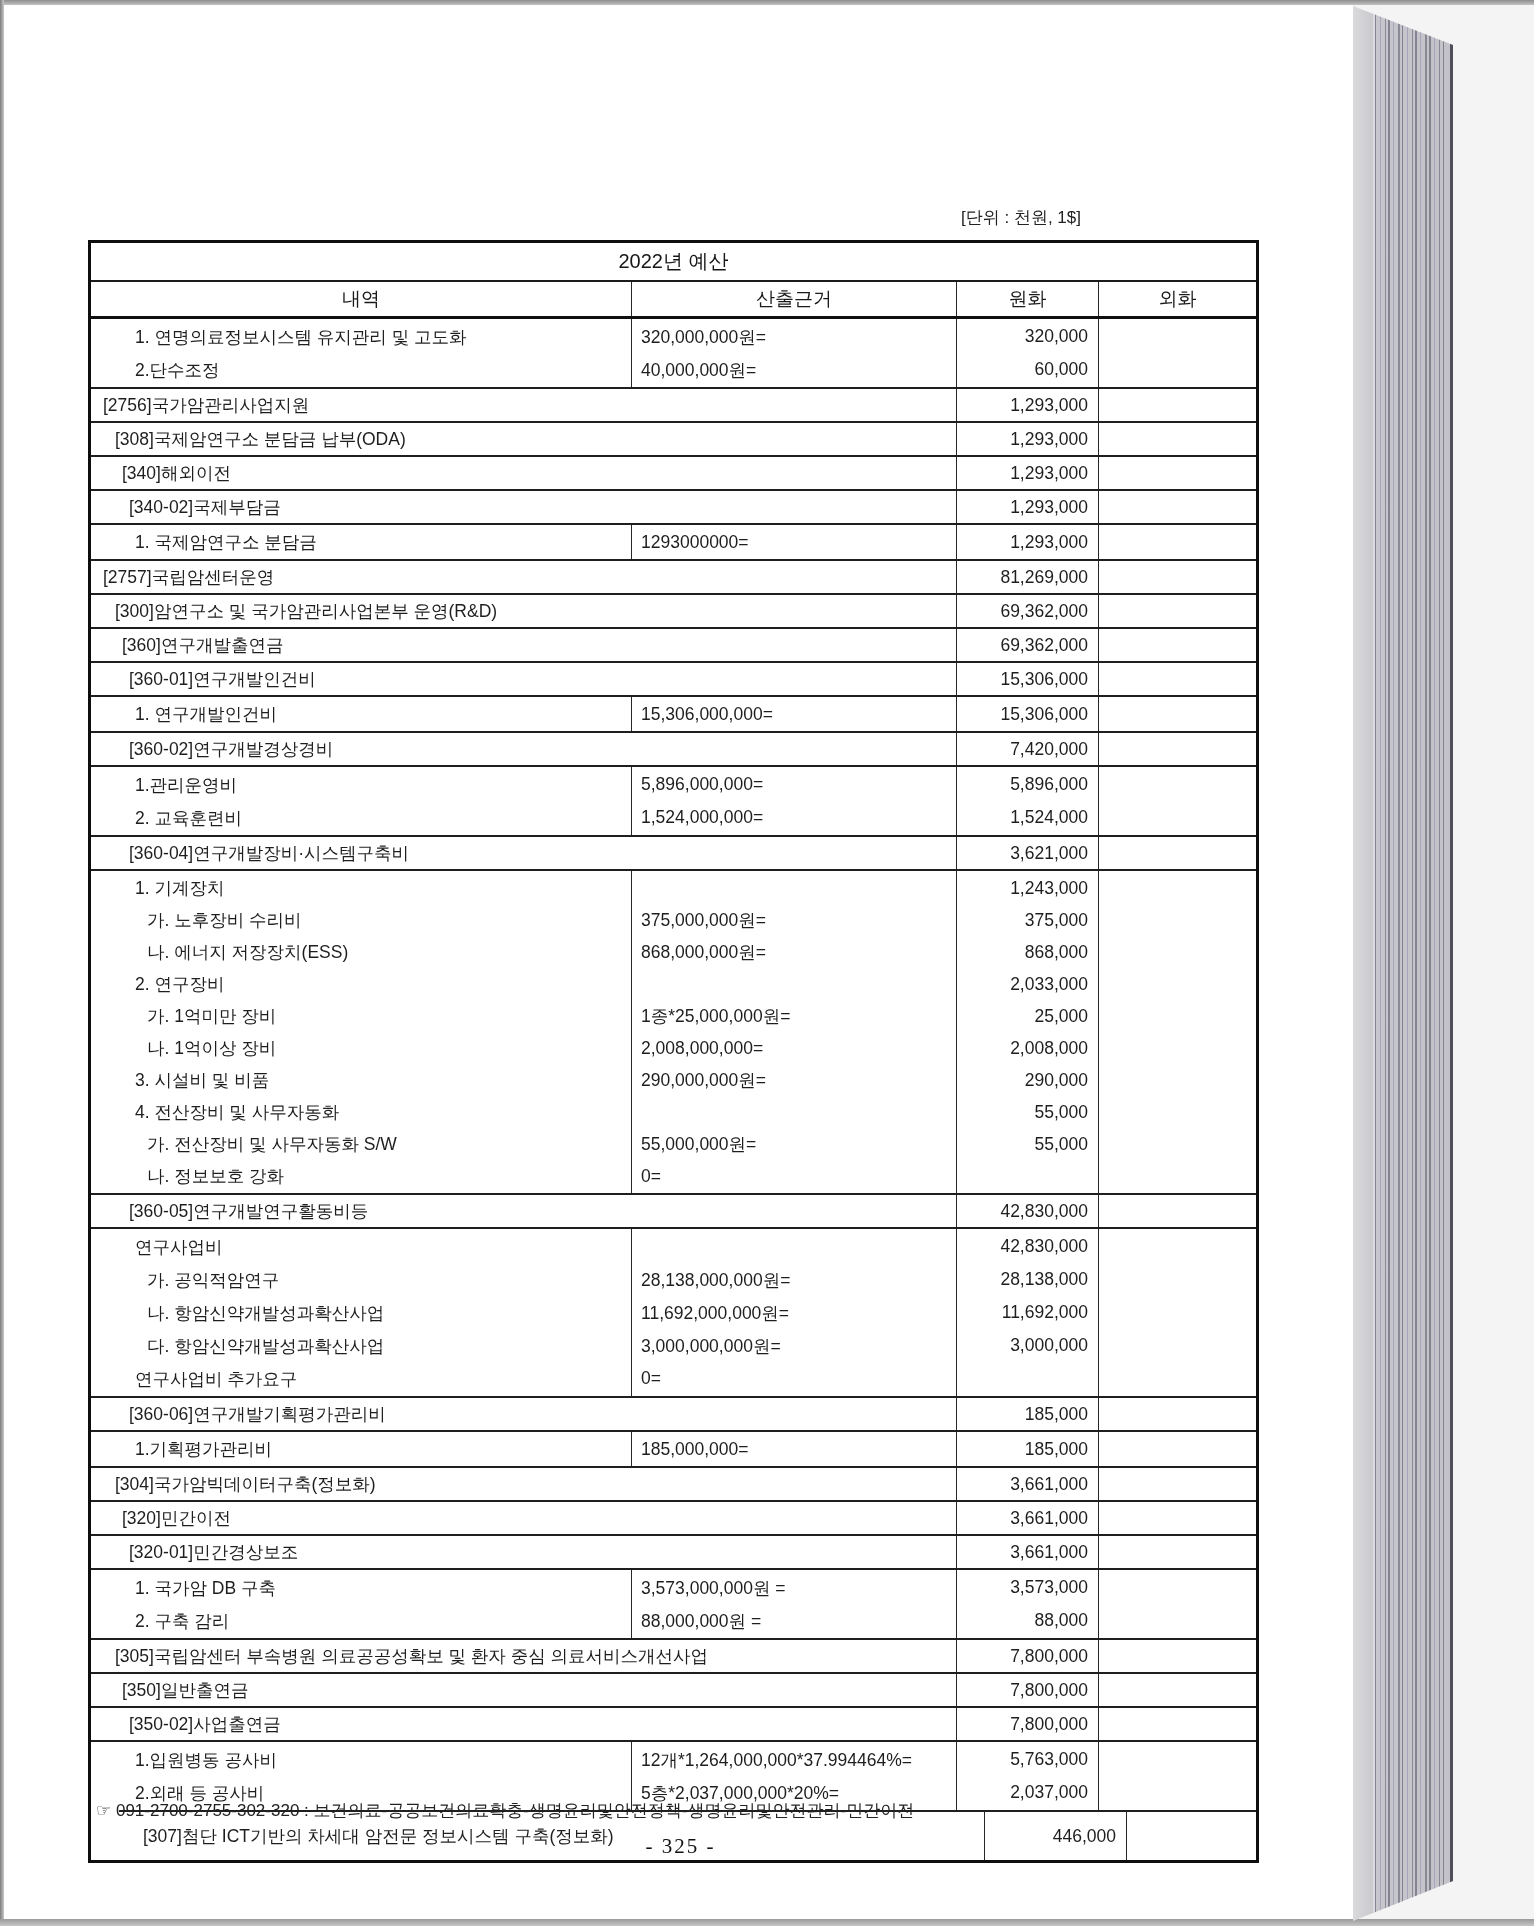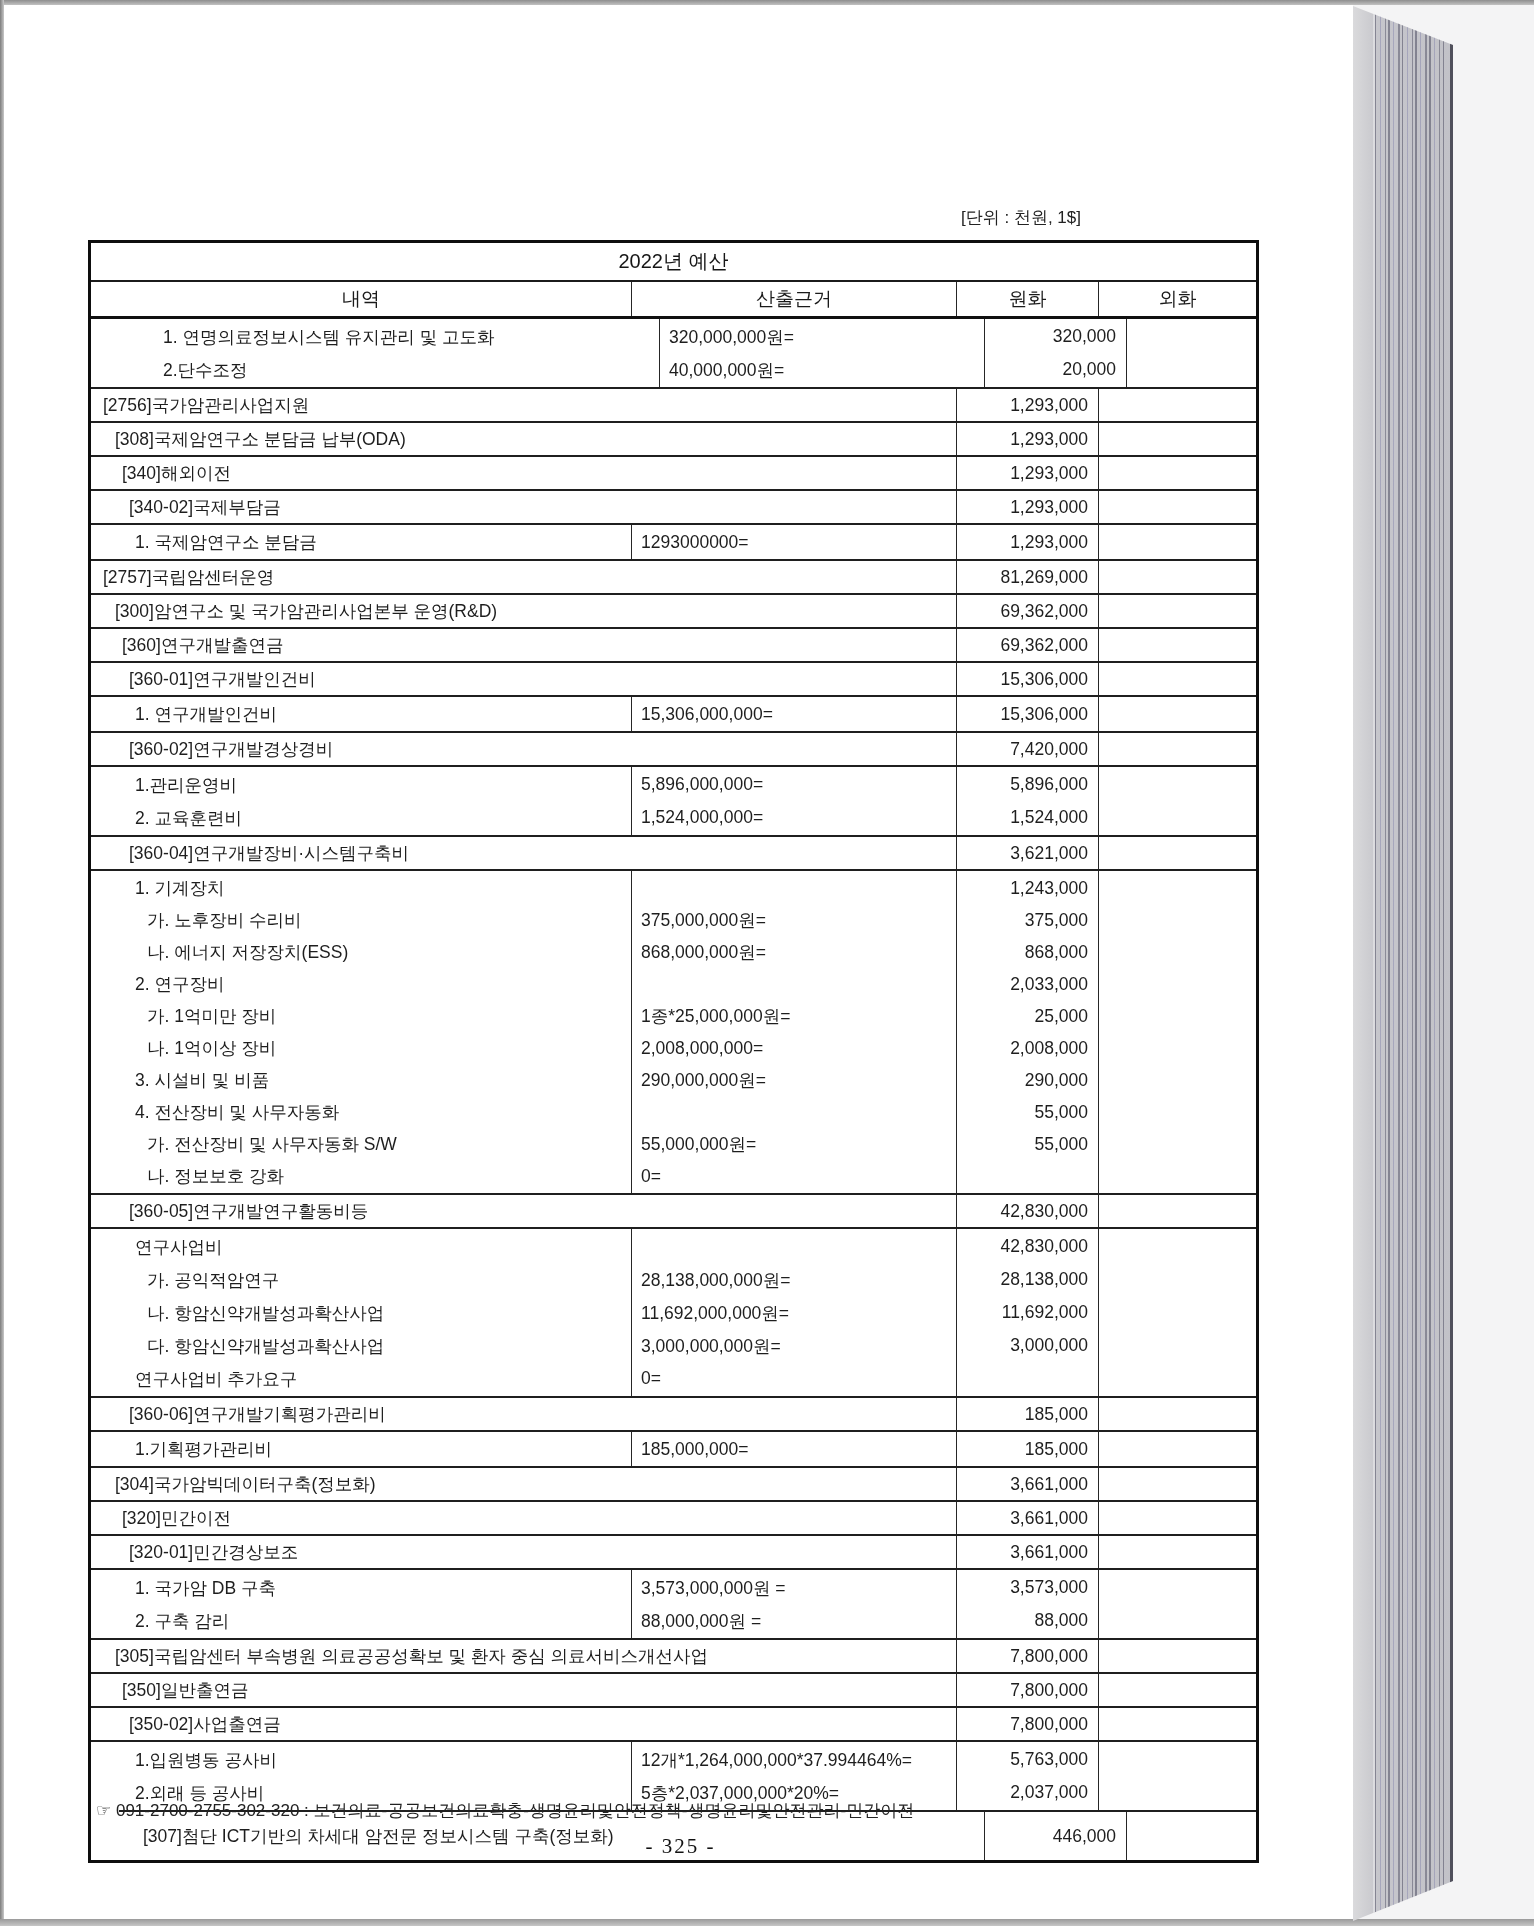--- a/index.html
+++ b/index.html
@@ -34,21 +34,21 @@
   
   .budget-table{position:absolute;left:88px;top:240px;width:1171px;
     border:3px solid #0e0e0e;box-sizing:border-box;background:#fff;}
   .t-title{height:37px;display:flex;align-items:center;justify-content:center;
     font-size:20px;color:#161616;border-bottom:2px solid #1b1b1b;}
   .t-header{display:grid;grid-template-columns:540px 325px 142px 1fr;height:34px;
     border-bottom:3px solid #101010;}
   .hcell{display:flex;align-items:center;justify-content:center;font-size:19px;color:#1a1a1a;}
   .hcell + .hcell{border-left:1.5px solid #262626;}
   .row{display:grid;border-top:2px solid #1f1f1f;}
-  .row:first-child{border-top:none;margin-left:28px;}
+  .row:first-child{border-top:none;}
   .row.item{grid-template-columns:540px 325px 142px 1fr;height:34px;}
   .row.group{grid-template-columns:540px 325px 142px 1fr;}
   .row.section{grid-template-columns:865px 142px 1fr;height:32px;}
   .row.tall{height:48px;margin-left:28px;}
   .cell{display:flex;align-items:center;font-size:17.5px;color:#1e1e1e;overflow:hidden;
     white-space:nowrap;}
   .row .cell + .cell, .row .col + .cell, .row .col + .col{border-left:1.5px solid #262626;}
   .cell.krw,.lnum{justify-content:flex-end;padding-right:10px;}
   .cell.basis{padding-left:9px;}
   .col{display:flex;flex-direction:column;justify-content:center;padding:1px 0;}
@@ -90,21 +90,21 @@
             <div class="col name-col">
               <div class="line ind5" style="height: 33px;">1. 연명의료정보시스템 유지관리 및 고도화</div>
               <div class="line ind5" style="height: 33px;">2.단수조정</div>
             </div>
             <div class="col basis-col">
               <div class="line" style="height: 33px;">320,000,000원=</div>
               <div class="line" style="height: 33px;">40,000,000원=</div>
             </div>
             <div class="col krw-col">
               <div class="line lnum" style="height: 33px;">320,000</div>
-              <div class="line lnum" style="height: 33px;">20,000</div>
+              <div class="line lnum" style="height: 33px;">60,000</div>
             </div>
             <div class="cell fx"></div>
           </div>
           <div class="row section">
             <div class="cell name ind1">[2756]국가암관리사업지원</div>
             <div class="cell krw">1,293,000</div>
             <div class="cell fx"></div>
           </div>
           <div class="row section">
             <div class="cell name ind2">[308]국제암연구소 분담금 납부(ODA)</div>

